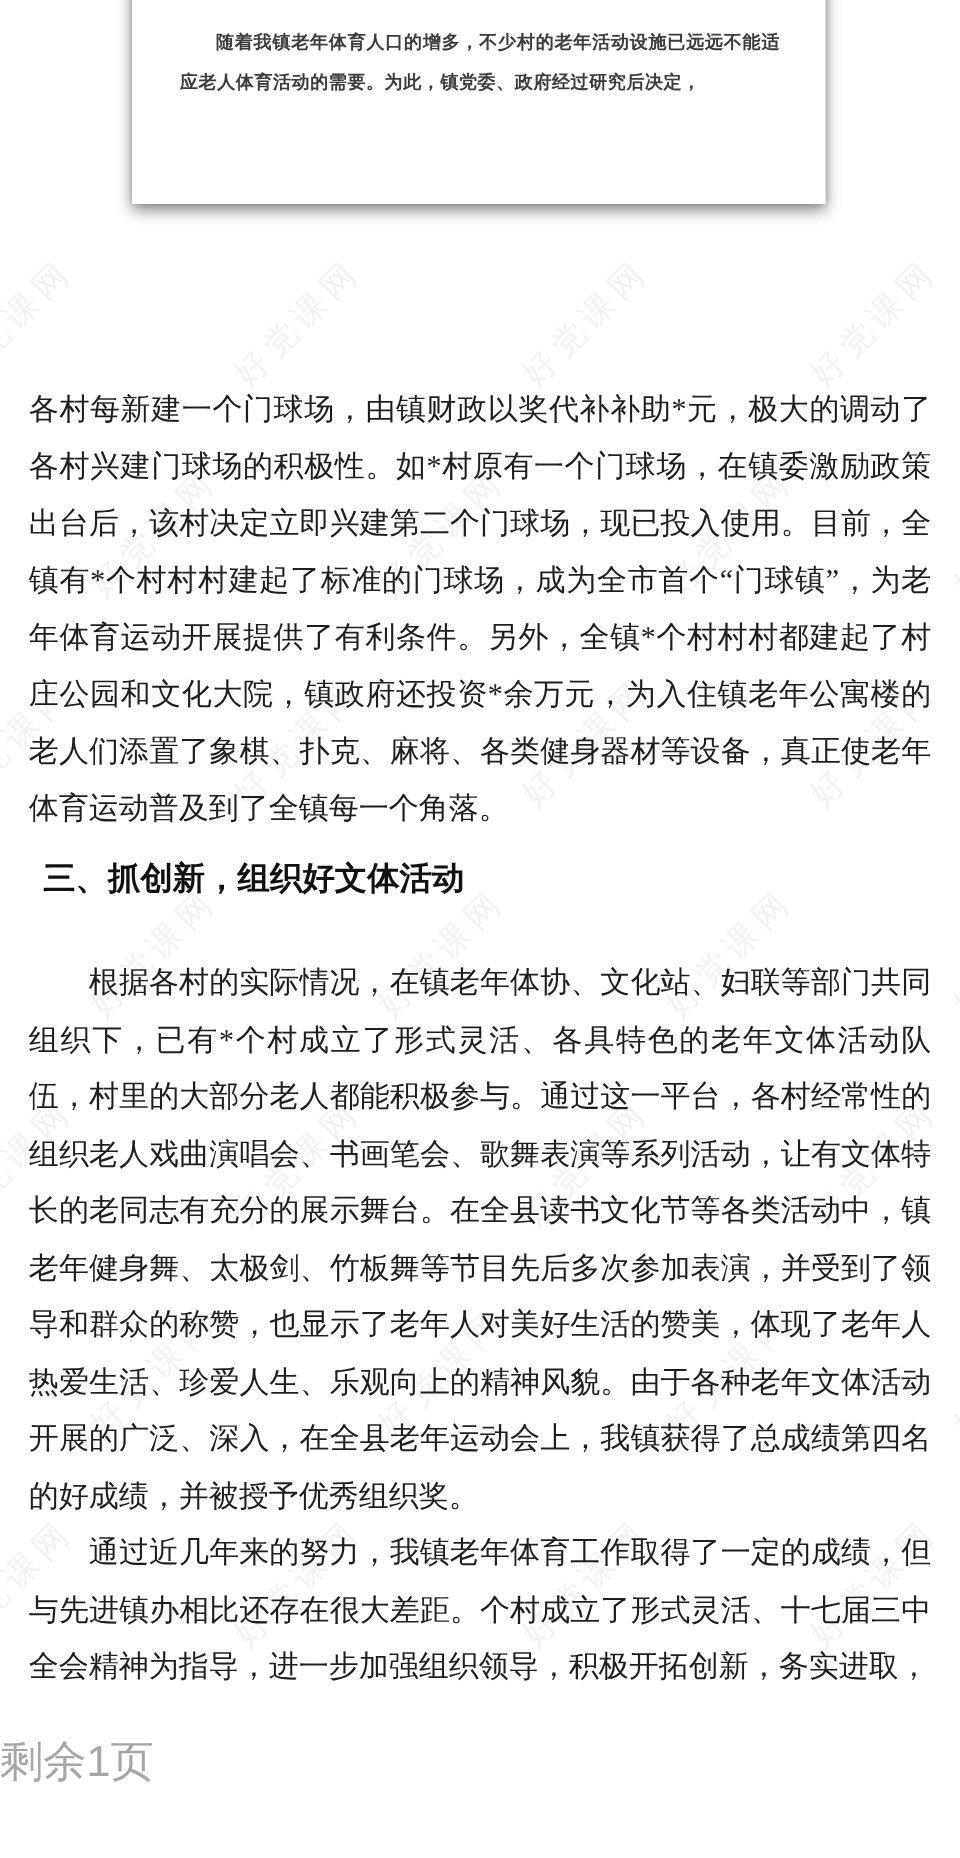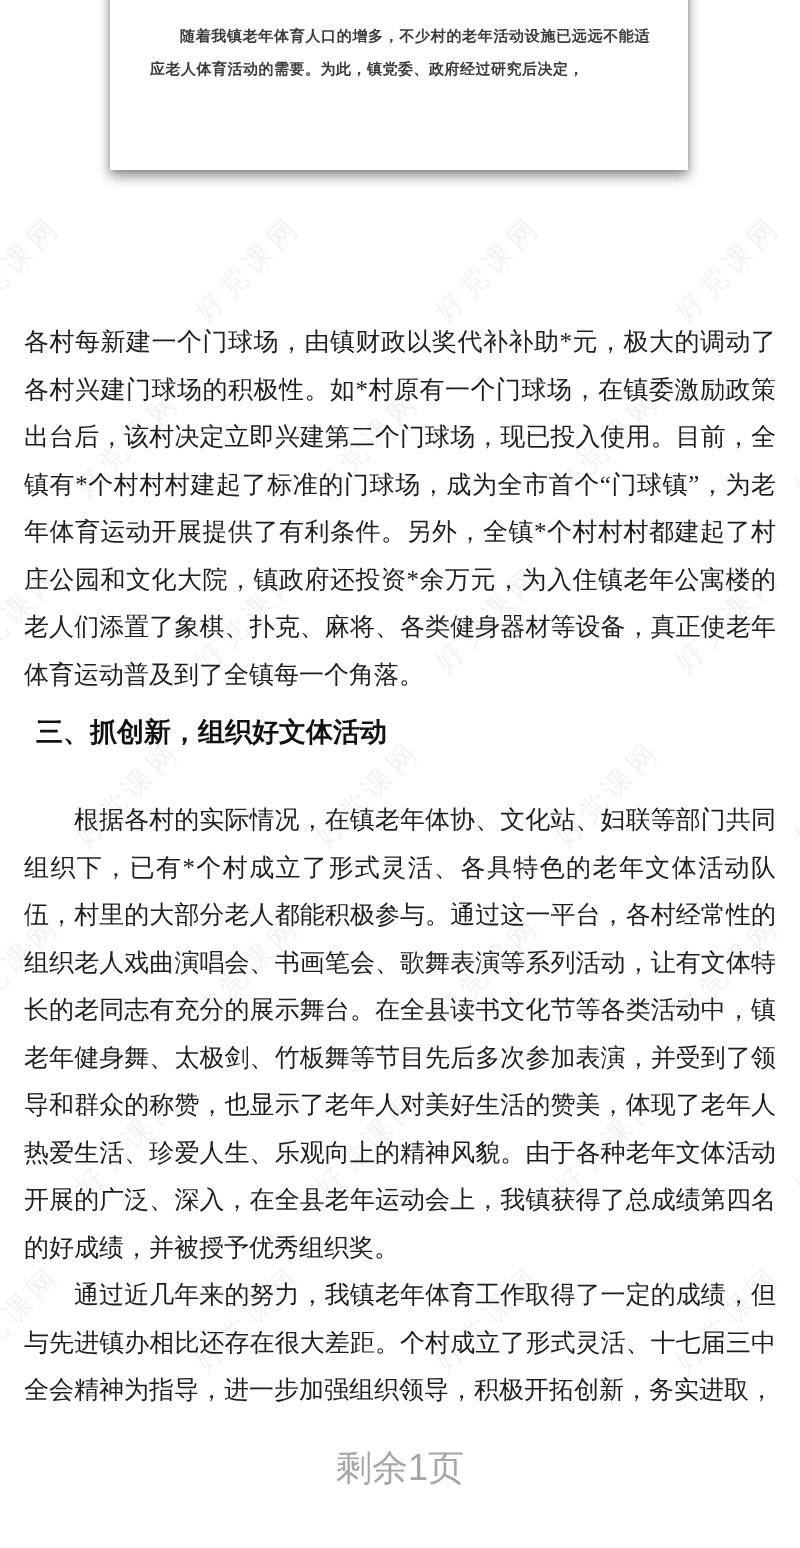--- a/index.html
+++ b/index.html
@@ -80,20 +80,21 @@
     position: absolute;
     left: 0; top: 1444px;
     width: 100%;
     display: flex;
     justify-content: center;
     gap: 44px;
     font-family: "Liberation Sans", "DejaVu Sans", sans-serif;
     font-size: 36px;
     color: #a6a6a6;
     z-index: 1;
+    flex-direction: column;
   }
 </style>
 </head>
 <body>
 
 <div class="prev-card">
   <p>随着我镇老年体育人口的增多，不少村的老年活动设施已远远不能适应老人体育活动的需要。为此，镇党委、政府经过研究后决定，</p>
 </div>
 
 <div class="watermark-layer">

